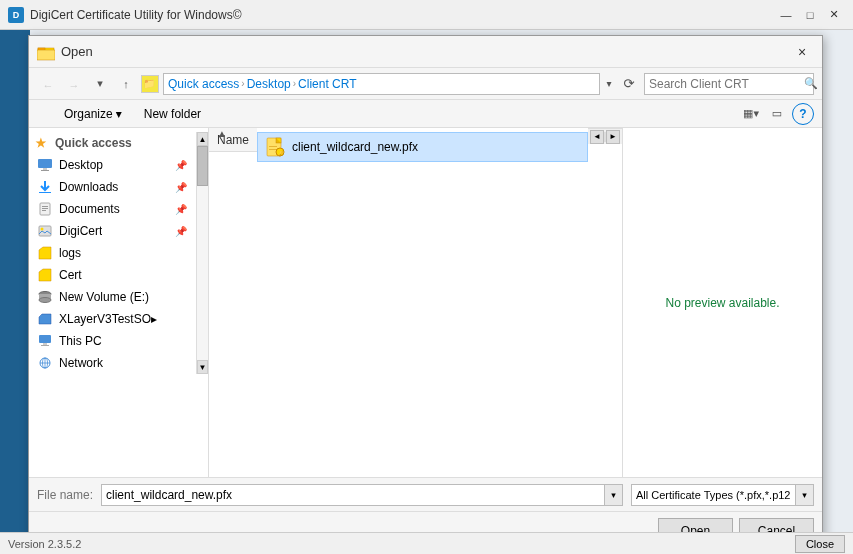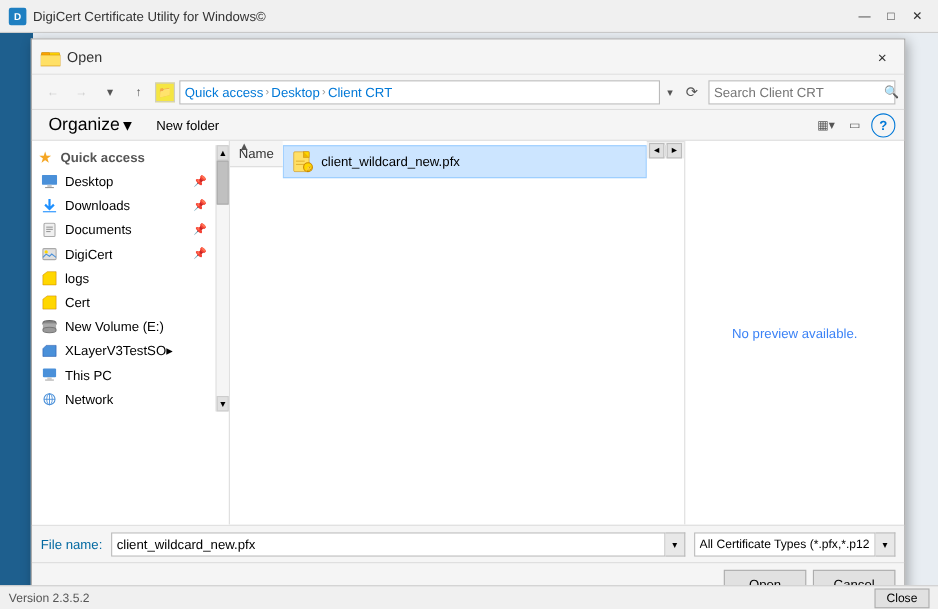--- a/index.html
+++ b/index.html
@@ -245,24 +245,25 @@
       display: flex;
       align-items: center;
       gap: 8px;
     }
     .organize-btn {
       height: 22px;
       background: transparent;
       border: 1px solid transparent;
       cursor: pointer;
       padding: 0 6px;
-      font-size: 16px;
+      font-size: 12px;
       display: flex;
       align-items: center;
       gap: 3px;
+      margin-left: 20px;
     }
     .new-folder-btn {
       height: 22px;
       background: transparent;
       border: 1px solid transparent;
       cursor: pointer;
       padding: 0 6px;
       font-size: 12px;
     }
     .secondary-right {
@@ -408,21 +409,21 @@
     .preview-area {
       width: 200px;
       min-width: 200px;
       border-left: 1px solid #ddd;
       background: white;
       display: flex;
       align-items: center;
       justify-content: center;
     }
     .no-preview-text {
-      color: #3b82f6;
+      color: #15803d;
       font-size: 12px;
     }
 
     
     .h-scrollbar-container {
       height: 16px;
       background: #f0f0f0;
       border-top: 1px solid #ddd;
       display: flex;
       align-items: center;
@@ -471,21 +472,21 @@
       height: 34px;
       border-top: 1px solid #ddd;
       background: #f5f5f5;
       display: flex;
       align-items: center;
       padding: 0 8px;
       gap: 8px;
     }
     .filename-label {
       font-size: 12px;
-      color: #0369a1;
+      color: #737373;
       white-space: nowrap;
     }
     .filename-input-container {
       flex: 1;
       display: flex;
       align-items: center;
     }
     .filename-input {
       flex: 1;
       height: 22px;

